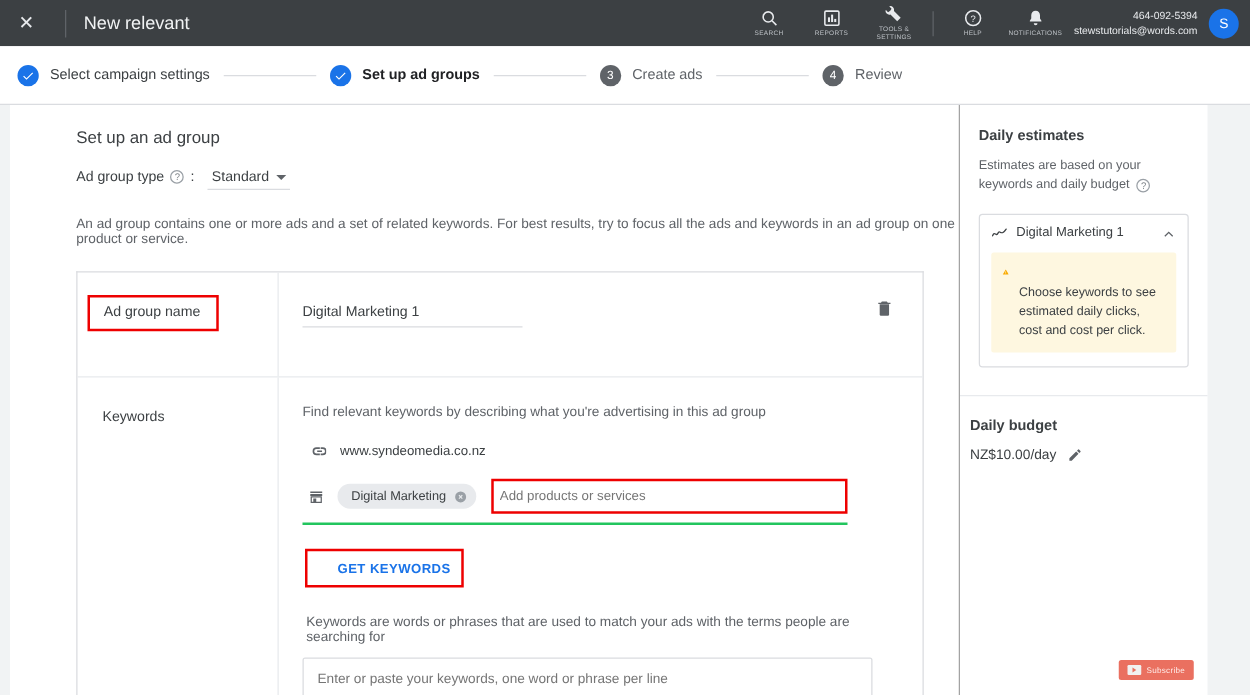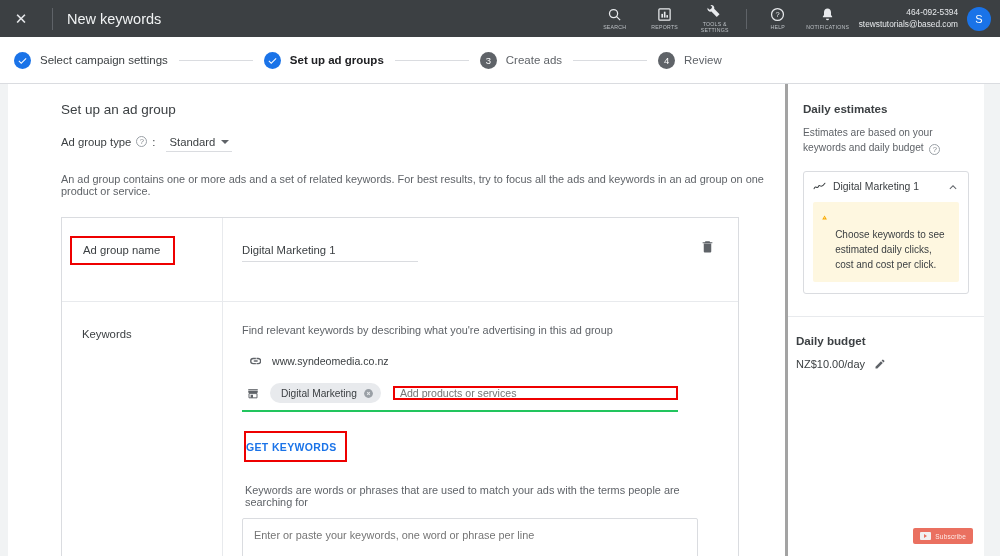--- a/index.html
+++ b/index.html
@@ -78,24 +78,24 @@
     width: 1000px; height: 472px;
     background: #f1f3f4;
   }
   .main-pane {
     position: absolute; top: 0; left: 8px;
     width: 792px; height: 472px;
     background: #ffffff;
     overflow: hidden;
   }
   .side-pane {
-    position: absolute; top: 0; left: 785px;
+    position: absolute; top: 0; left: 767px;
     width: 199px; height: 472px;
     background: #ffffff;
-    border-left: 3px solid #a3a3a3;
+    border-left: 1px solid #a3a3a3;
   }
 
   
   .m-inner { padding: 18px 0 0 53px; }
   .h1 { font-size: 13.5px; color: #3c4043; font-weight: 400; }
 
   .agtype-row { display: flex; gap: 5px; margin-top: 19px; }
   .agtype-label { font-size: 11.3px; color: #3c4043; }
   .help-dot {
     width: 11px; height: 11px; border-radius: 50%;
@@ -162,27 +162,27 @@
   }
   .chip-text { font-size: 10.2px; color: #3c4043; }
   .chip-x { cursor: pointer; display: flex; }
   .chip-input {
     flex: 1; border: none; outline: none; background: transparent;
     font-size: 10.6px; color: #80868b;
     font-family: "Liberation Sans", sans-serif;
   }
   .chip-input-hl {
     border: 2.5px solid #ee0000; padding: 3px 5px; margin-left: 2px;
-    flex: 1; display: flex; align-items: center; height: 14px;
+    flex: 1; display: flex; align-items: center; height: 28px;
   }
 
   .getkw-wrap { margin-top: 19px; padding-left: 2px; }
   .getkw {
     display: inline-block; border: 2.5px solid #ee0000;
-    padding: 4px 8px 5px 0;
+    padding: 4px 8px 5px 24px;
   }
   .getkw-btn {
     font-size: 10.5px; font-weight: 700; color: #1a73e8;
     letter-spacing: .35px; cursor: pointer; background: none; border: none;
     font-family: "Liberation Sans", sans-serif; padding: 0;
   }
 
   .kw-note { margin-top: 22px; font-size: 10.9px; color: #5f6368; padding-left: 3px; }
   .kw-area {
     margin-top: 10px; width: 456px; height: 120px;
@@ -232,21 +232,21 @@
   .sub-text { font-size: 6.5px; color: #ffe9e6; letter-spacing: .2px; }
 </style>
 </head>
 <body>
 
 <div class="topbar">
   <div class="close-x">✕</div>
 
 
   <div class="vdiv"></div>
-  <div class="page-name">New keywords</div>
+  <div class="page-name">New relevant</div>
 
   <div class="topbar-right">
 
     <div class="tb-item">
       <svg width="15" height="15" viewBox="0 0 24 24">
         <circle cx="10.5" cy="10.5" r="6.5" fill="none" stroke="#e8eaed" stroke-width="2"></circle>
         <line x1="15.4" y1="15.4" x2="21" y2="21" stroke="#e8eaed" stroke-width="2"></line>
       </svg>
       <div class="tb-label">SEARCH</div>
     </div>
@@ -281,21 +281,21 @@
     <div class="tb-item">
       <svg width="15" height="15" viewBox="0 0 24 24">
         <path d="M12 2.5c-3.3 0-5.6 2.6-5.6 5.8v4.3l-1.8 2.6v1.1h14.8v-1.1l-1.8-2.6V8.3c0-3.2-2.3-5.8-5.6-5.8z" fill="#e8eaed"></path>
         <path d="M9.6 18.6a2.4 2.4 0 0 0 4.8 0z" fill="#e8eaed"></path>
       </svg>
       <div class="tb-label">NOTIFICATIONS</div>
     </div>
 
     <div class="acct">
       <div>464-092-5394</div>
-      <div>stewstutorials@based.com</div>
+      <div>stewstutorials@words.com</div>
     </div>
     <div class="avatar">S</div>
   </div>
 </div>
 
 <div class="stepper">
 
   <div class="step done">
     <div class="step-circle done">
       <svg width="11" height="11" viewBox="0 0 24 24">

